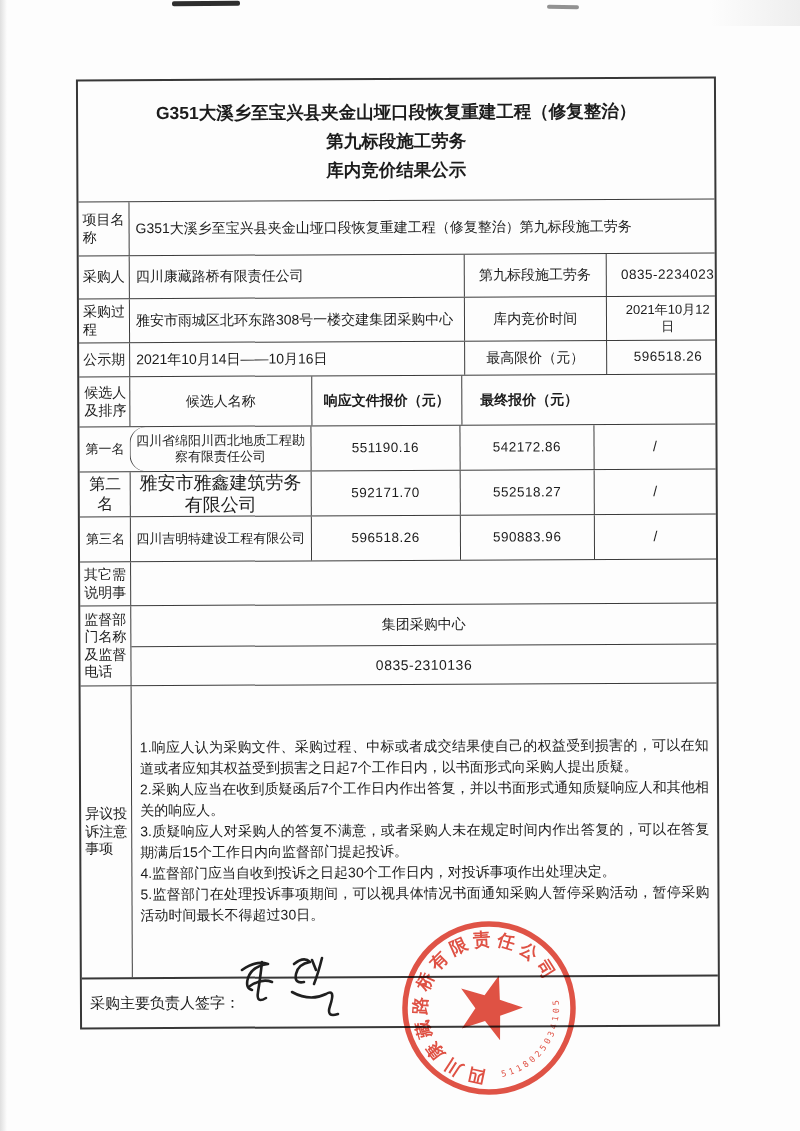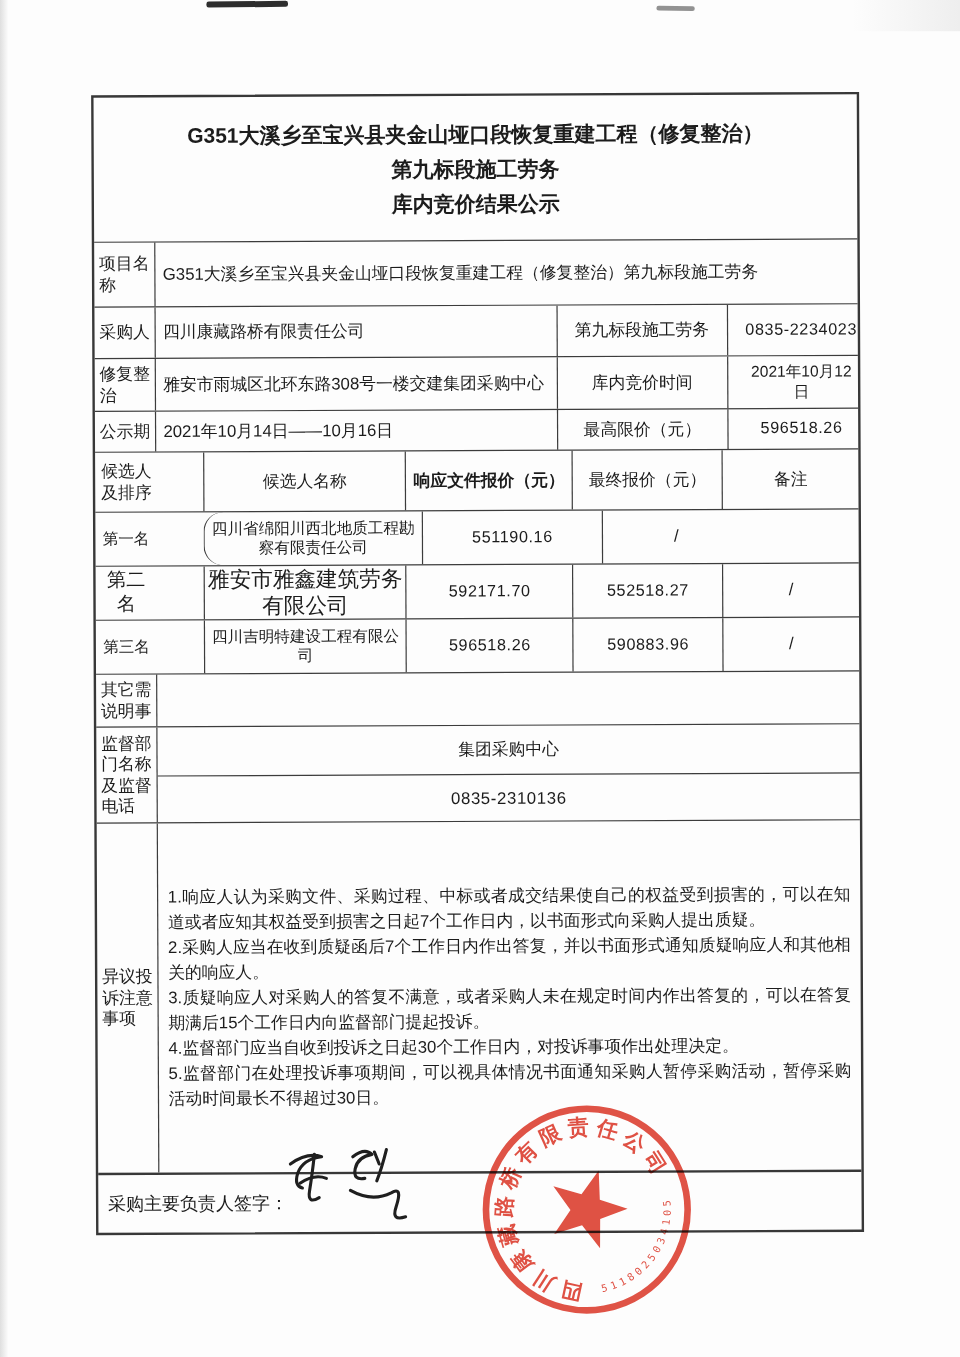--- a/index.html
+++ b/index.html
@@ -47,21 +47,21 @@
   .h-cand{height:45px;}
   .h-other{height:44px;}
   .h-supervision{height:80px;}
   .h-objection{height:292px;}
   .h-sign{height:50px;border-top:2.2px solid #383838;}
 
   .c-val{width:337px;}
   .c-key{width:143px;}
   .c-last{width:110px;padding-left:14px;}
 
-  .k-name{width:182px;margin-left:40px;}
+  .k-name{width:182px;}
   .k-doc{width:150px;}
   .k-final{width:135px;}
   .k-remark{width:123px;}
   .num{font-size:13.5px;letter-spacing:.5px;}
 
   .sup-right{flex:1 1 auto;display:flex;flex-direction:column;border-left:1.8px solid #3c3c3c;}
   .sup-sub{flex:1 1 50%;display:flex;align-items:center;justify-content:center;
     box-sizing:border-box;font-size:14px;}
   .sup-sub + .sup-sub{border-top:1.8px solid #3c3c3c;}
 
@@ -99,45 +99,45 @@
     </div>
 
     <div class="row h-purchaser">
       <div class="cell lbl">采购人</div>
       <div class="cell c-val val-left">四川康藏路桥有限责任公司</div>
       <div class="cell c-key center">第九标段施工劳务</div>
       <div class="cell c-last center num">0835-2234023</div>
     </div>
 
     <div class="row h-negotiation">
-      <div class="cell lbl">修复整治</div>
+      <div class="cell lbl">采购过程</div>
       <div class="cell c-val val-left">雅安市雨城区北环东路308号一楼交建集团采购中心</div>
       <div class="cell c-key center">库内竞价时间</div>
       <div class="cell c-last center" style="font-size:13px;">2021年10月12日</div>
     </div>
 
     <div class="row h-publicity">
       <div class="cell lbl">公示期</div>
       <div class="cell c-val val-left">2021年10月14日——10月16日</div>
       <div class="cell c-key center">最高限价（元）</div>
       <div class="cell c-last center num">596518.26</div>
     </div>
 
     <div class="row h-candhead">
       <div class="cell lbl" style="font-weight:normal;text-align:right;">候选人及排序</div>
       <div class="cell k-name center" style="font-weight:normal;">候选人名称</div>
       <div class="cell k-doc center" style="font-weight:bold;">响应文件报价（元）</div>
-      <div class="cell k-final center" style="font-weight:normal;">最终报价（元）</div>
-      <div class="cell k-remark center" style="font-weight:normal;">备注</div>
+      <div class="cell k-final center" style="font-weight:bold;">最终报价（元）</div>
     </div>
 
     <div class="row h-cand">
       <div class="cell lbl center" style="font-size:13px;">第一名</div>
       <div class="cell k-name center" style="font-size:13px;border-radius:16px;">四川省绵阳川西北地质工程勘察有限责任公司</div>
       <div class="cell k-doc center num">551190.16</div>
+      <div class="cell k-final center num">542172.86</div>
       <div class="cell k-remark center">/</div>
     </div>
 
     <div class="row h-cand">
       <div class="cell lbl center" style="font-size:16px;">第二名</div>
       <div class="cell k-name center" style="font-size:18px;">雅安市雅鑫建筑劳务有限公司</div>
       <div class="cell k-doc center num">592171.70</div>
       <div class="cell k-final center num">552518.27</div>
       <div class="cell k-remark center">/</div>
     </div>

